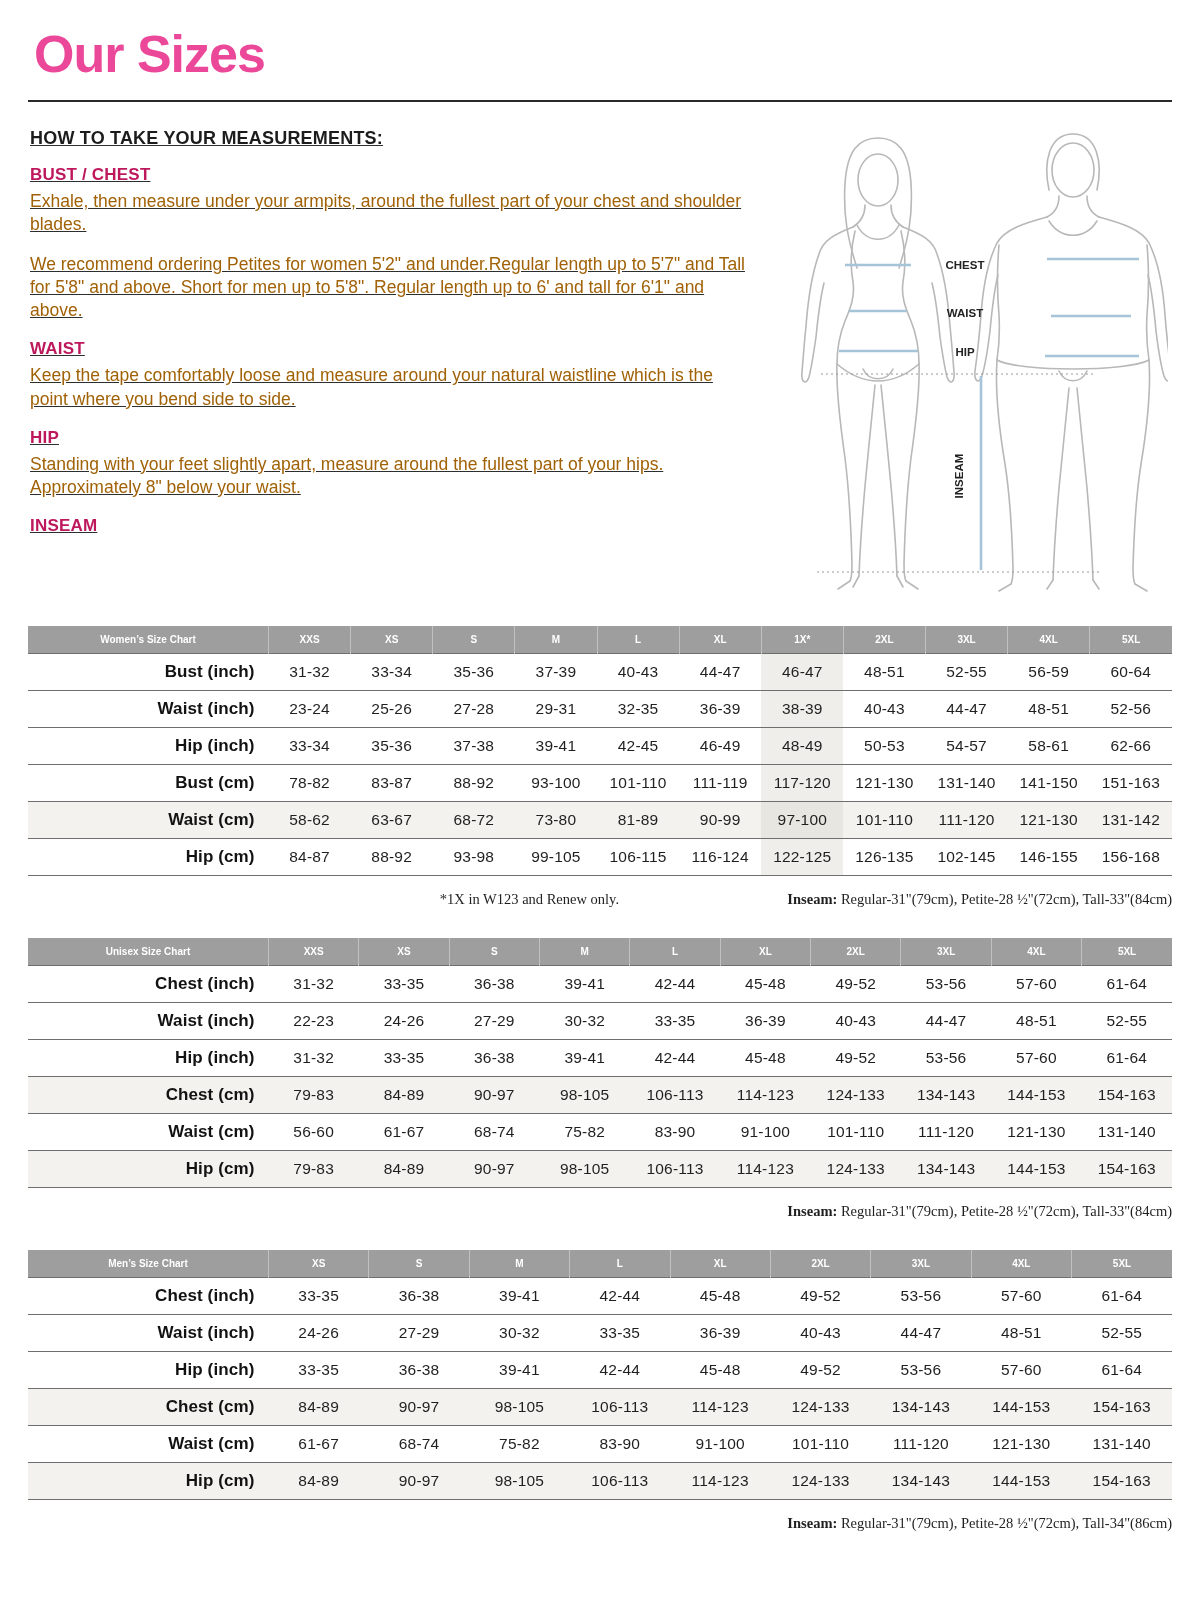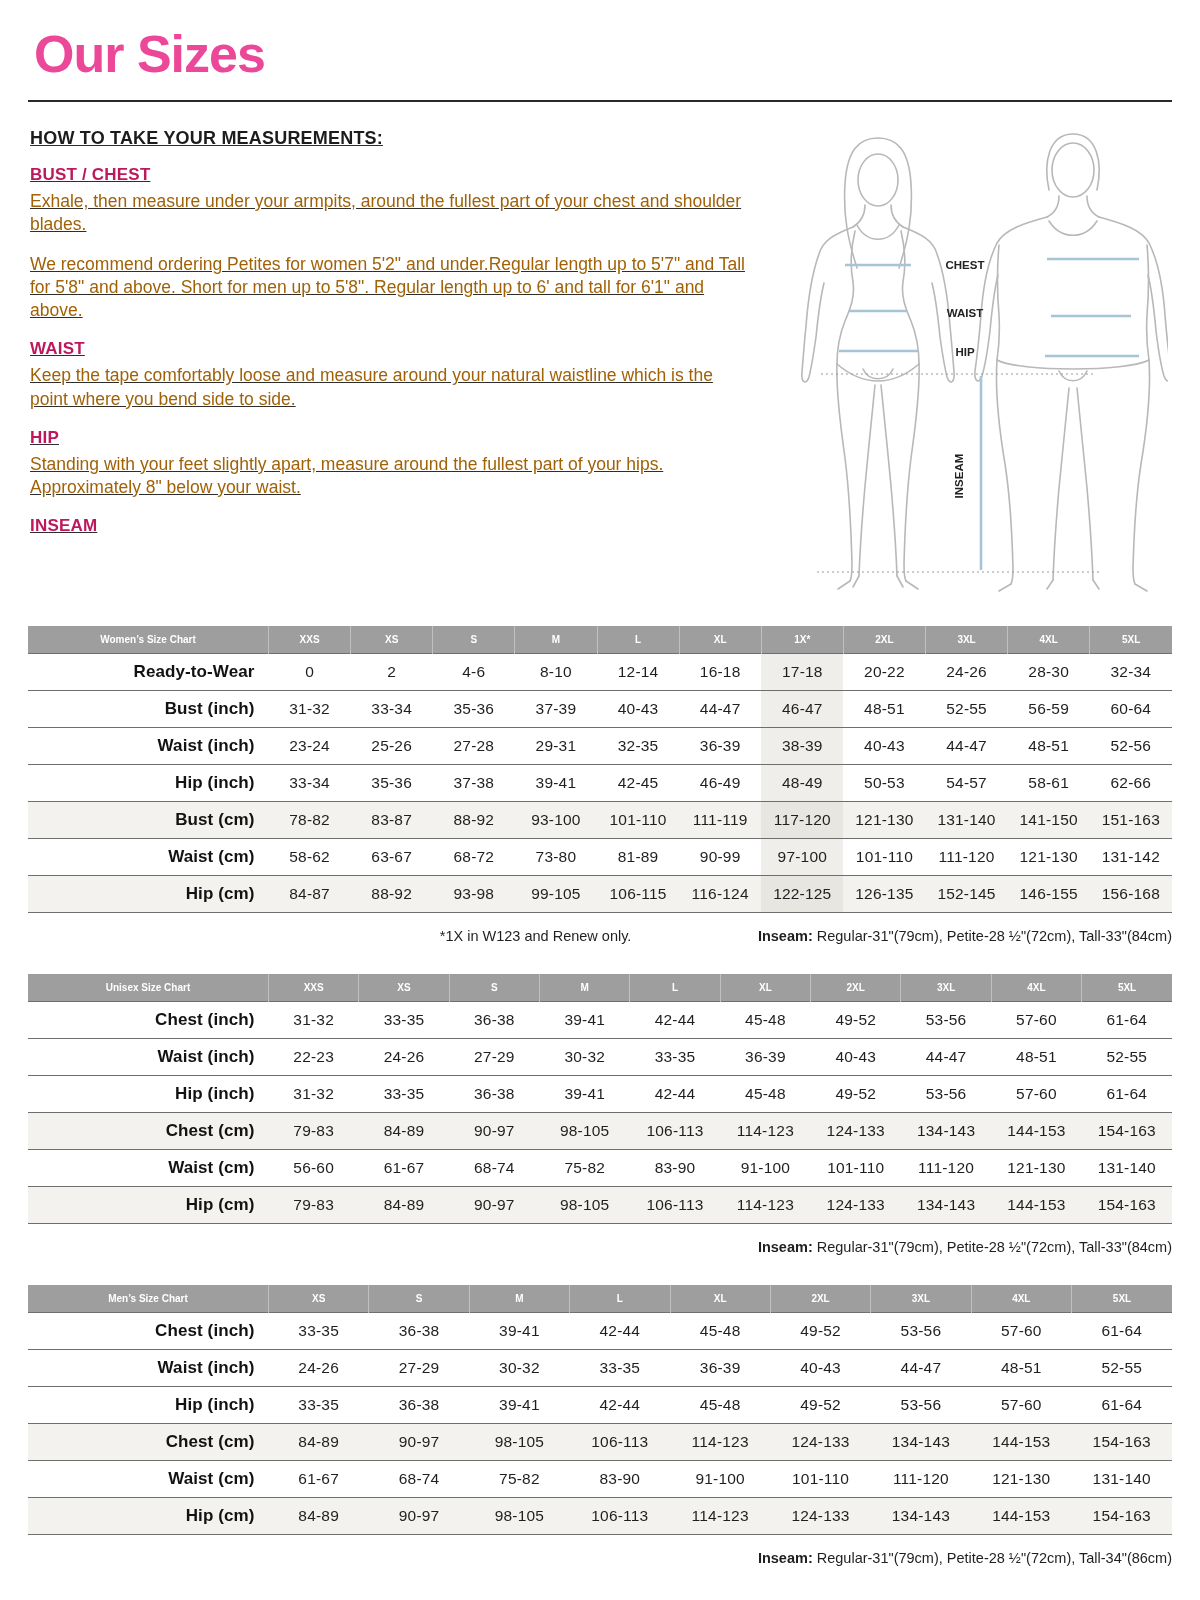--- a/index.html
+++ b/index.html
@@ -47,21 +47,21 @@
   .size-table td.rowlabel {
     text-align:right; font-weight:800; font-size:17px;
     color:#121212; padding-right:14px; letter-spacing:.1px;
   }
   
   .rows7 tbody tr:nth-child(5) td, .rows7 tbody tr:nth-child(7) td,
   .rows6 tbody tr:nth-child(4) td, .rows6 tbody tr:nth-child(6) td { background:#f3f2ee; }
   .size-table td.hl { background:#efeeea; }
   .rows7 tbody tr:nth-child(5) td.hl, .rows7 tbody tr:nth-child(7) td.hl { background:#e7e6e1; }
 
-  .footnotes { display:flex; align-items:flex-end; margin-top:15px; font-size:14.5px; color:#1f1f1f; }
+  .footnotes { display:flex; align-items:flex-end; margin-top:15px; font-size:14.5px; color:#1f1f1f;font-family:Liberation Serif, serif; }
   .fn-left { margin-left:36%; }
   .fn-right { margin-left:auto; }
   .fn-right b { font-weight:800; }
 </style>
 </head>
 <body>
 
 <div class="page">
 
   <h1 class="page-title">Our Sizes</h1>
@@ -170,34 +170,20 @@
             <th>XL</th>
             <th>1X*</th>
             <th>2XL</th>
             <th>3XL</th>
             <th>4XL</th>
             <th>5XL</th>
           </tr>
         </thead>
         <tbody>
           <tr>
-            <td class="rowlabel">Ready-to-Wear</td>
-            <td>0</td>
-            <td>2</td>
-            <td>4-6</td>
-            <td>8-10</td>
-            <td>12-14</td>
-            <td>16-18</td>
-            <td class="hl">17-18</td>
-            <td>20-22</td>
-            <td>24-26</td>
-            <td>28-30</td>
-            <td>32-34</td>
-          </tr>
-          <tr>
             <td class="rowlabel">Bust (inch)</td>
             <td>31-32</td>
             <td>33-34</td>
             <td>35-36</td>
             <td>37-39</td>
             <td>40-43</td>
             <td>44-47</td>
             <td class="hl">46-47</td>
             <td>48-51</td>
             <td>52-55</td>
@@ -263,21 +249,21 @@
           <tr>
             <td class="rowlabel">Hip (cm)</td>
             <td>84-87</td>
             <td>88-92</td>
             <td>93-98</td>
             <td>99-105</td>
             <td>106-115</td>
             <td>116-124</td>
             <td class="hl">122-125</td>
             <td>126-135</td>
-            <td>152-145</td>
+            <td>102-145</td>
             <td>146-155</td>
             <td>156-168</td>
           </tr>
         </tbody>
       </table>
     <div class="footnotes">
       <span class="fn-left">*1X in W123 and Renew only.</span>
       <span class="fn-right"><b>Inseam:</b><span> Regular-31"(79cm), Petite-28 ½"(72cm), Tall-33"(84cm)</span></span>
     </div>
   </section>

